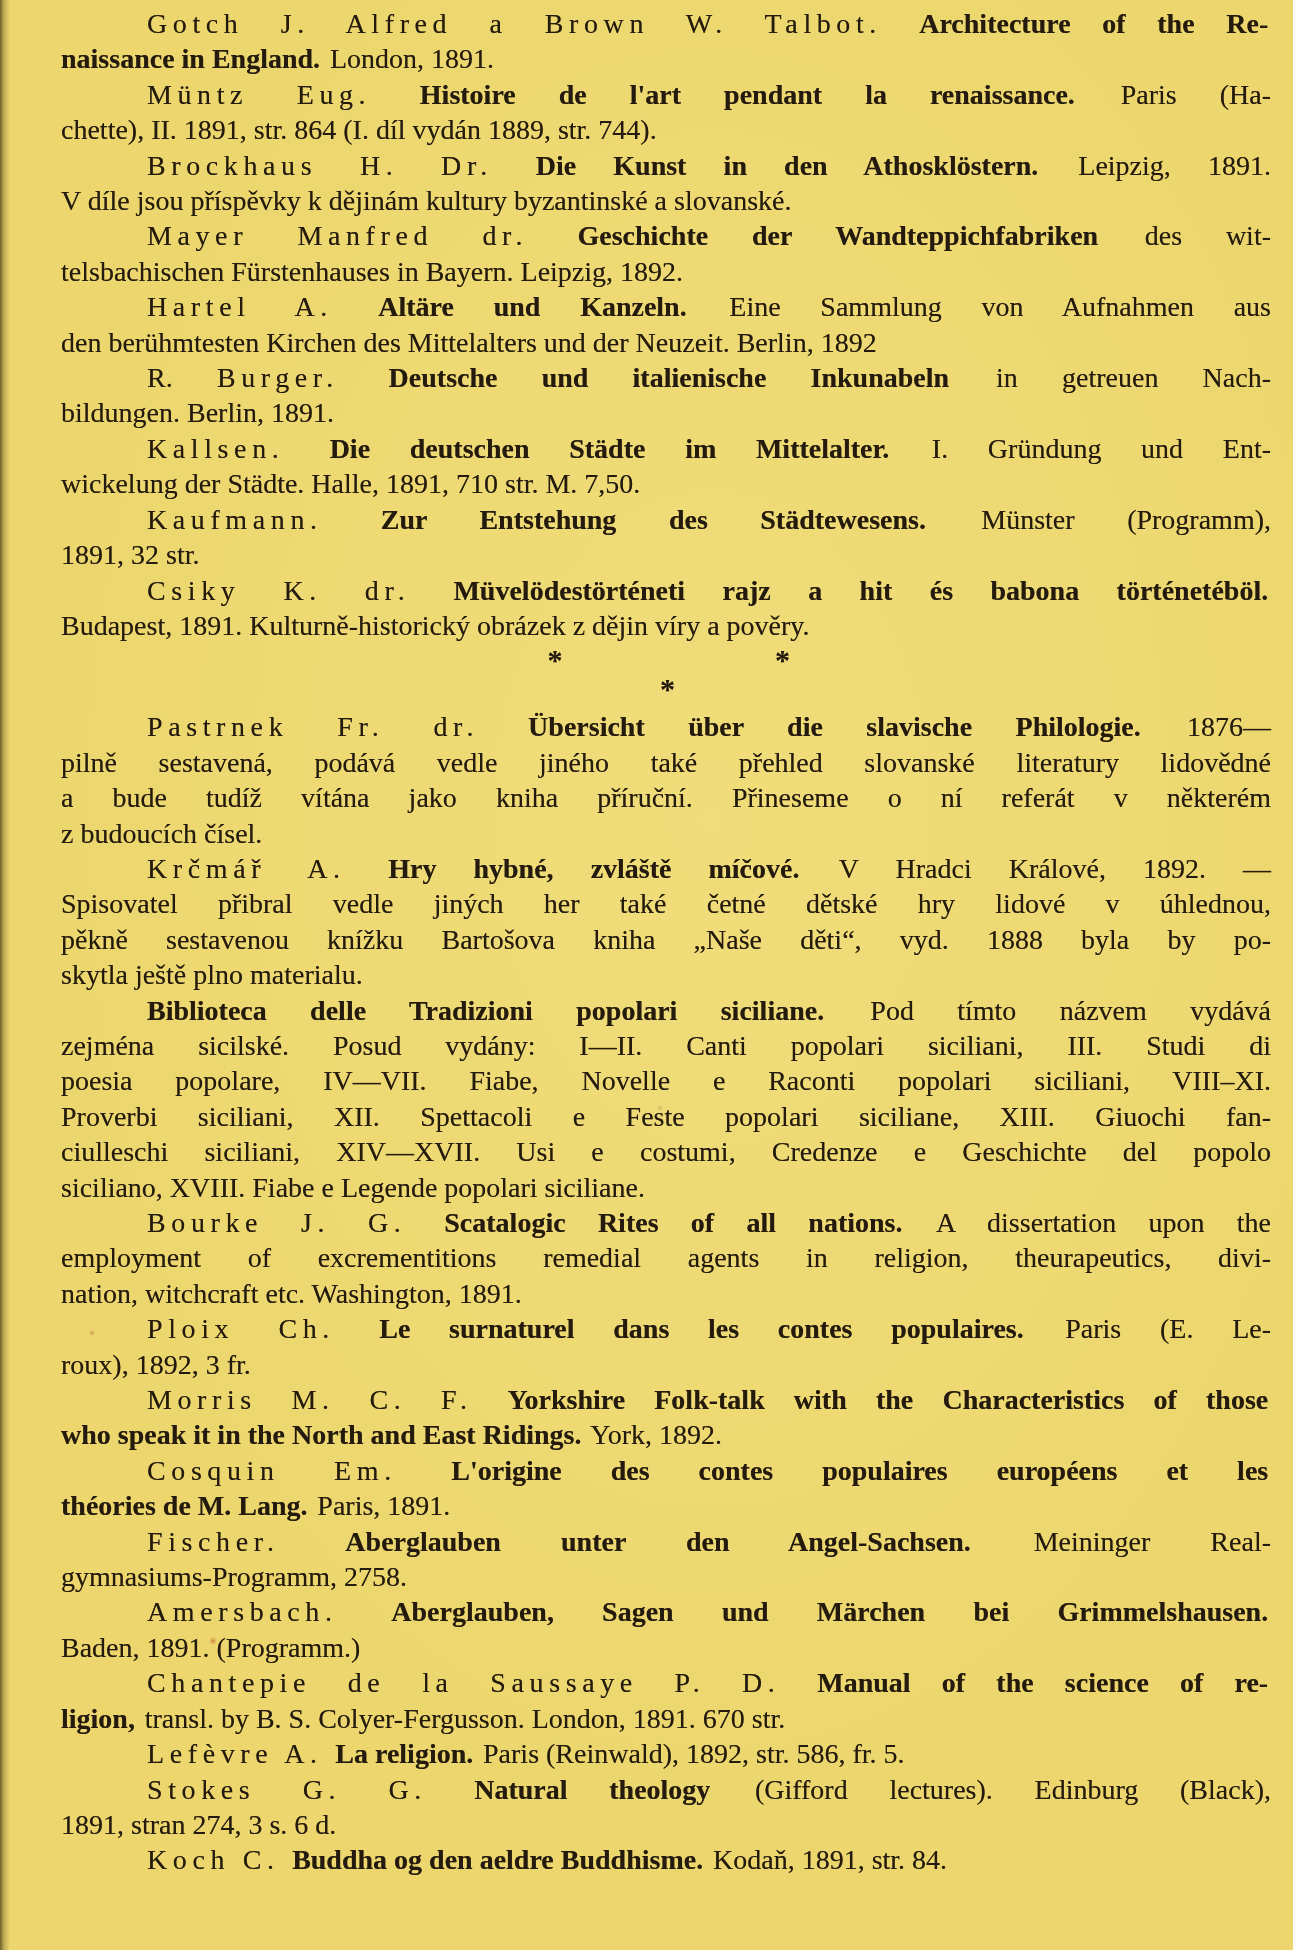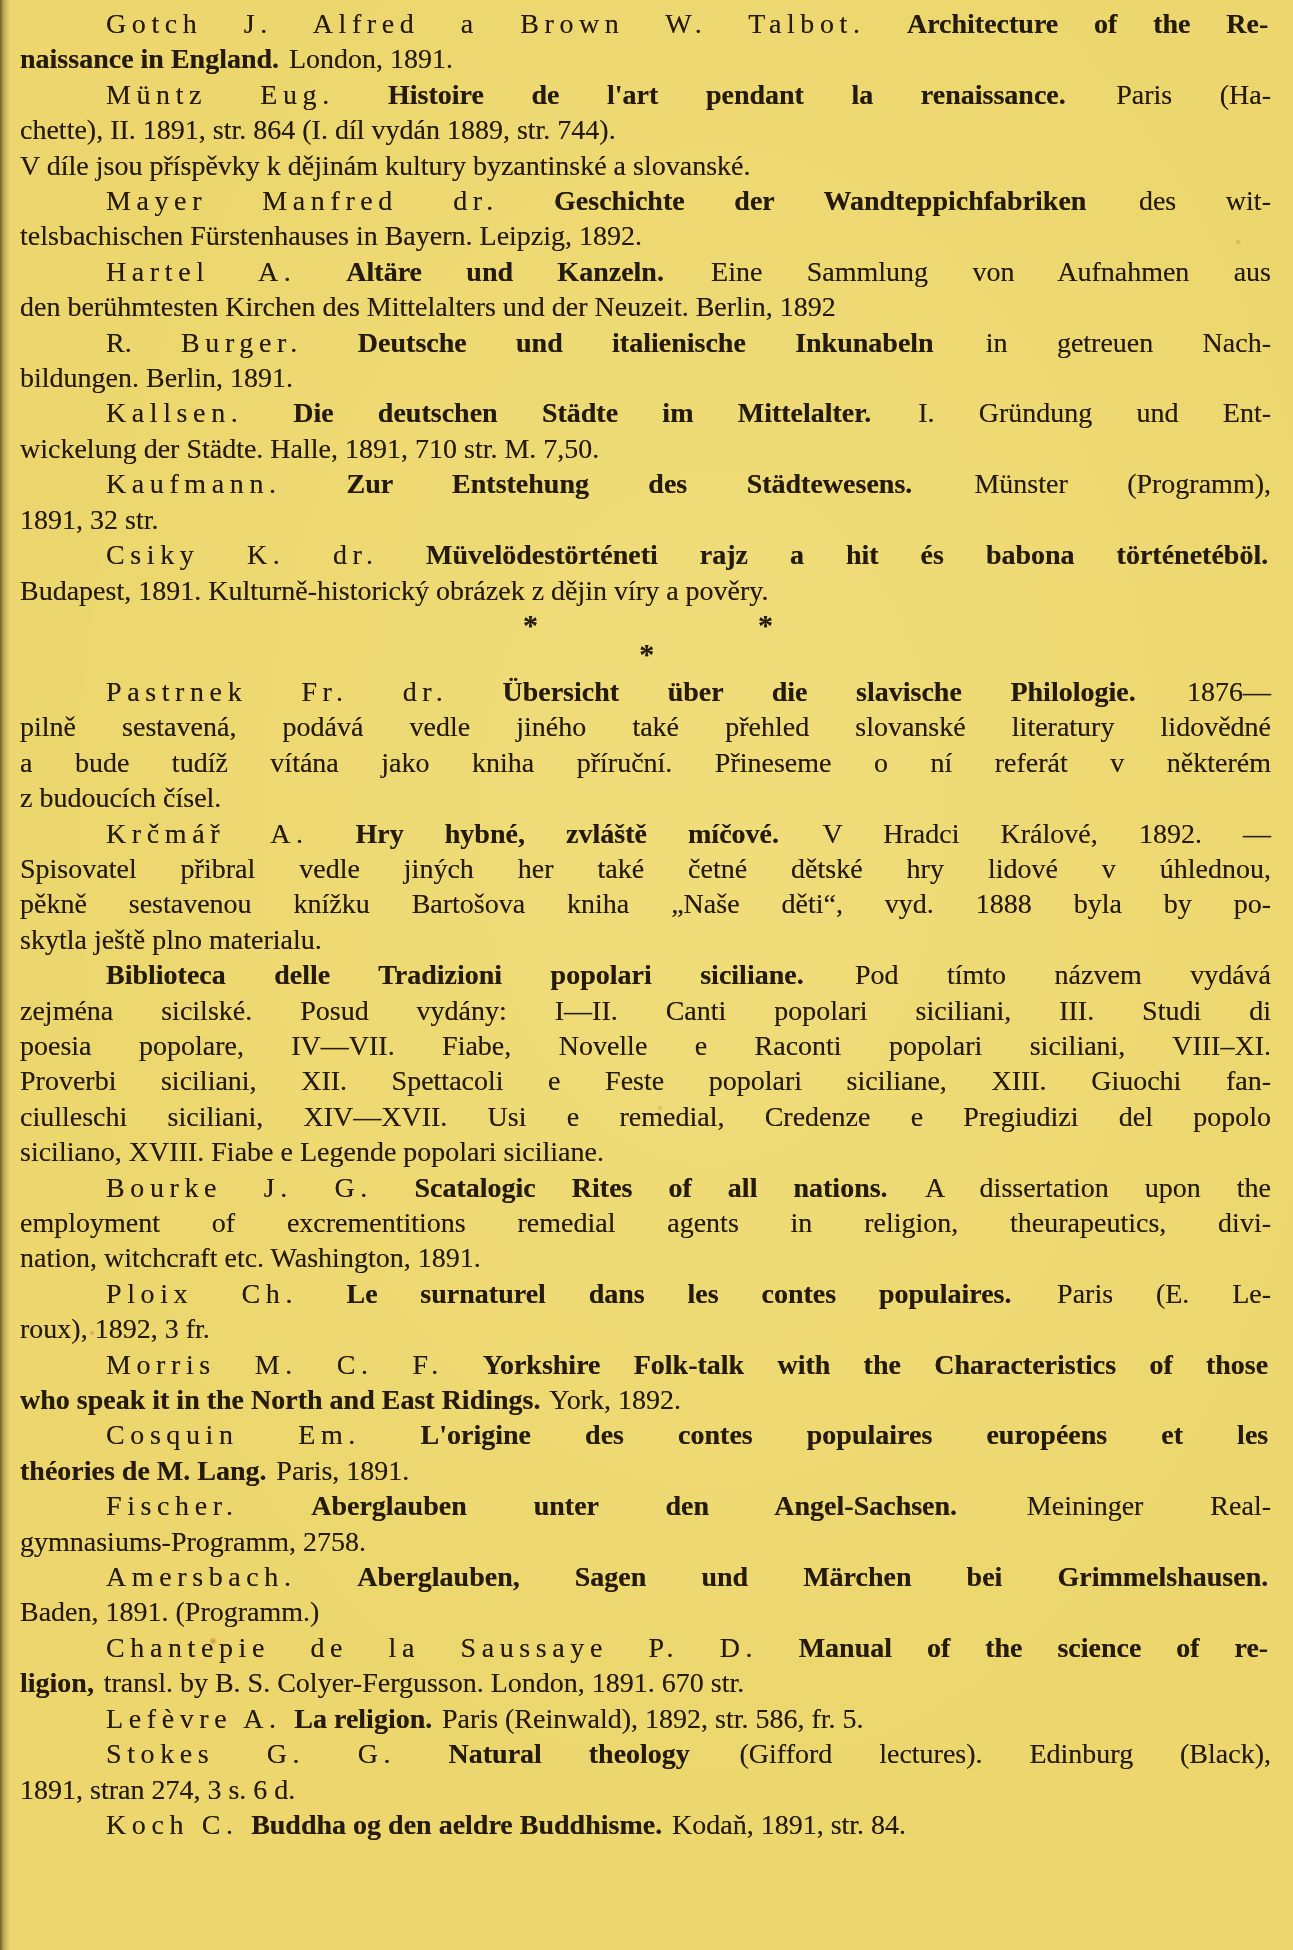--- a/index.html
+++ b/index.html
@@ -21,20 +21,21 @@
     content:'';
     position:absolute;left:0;top:0;bottom:0;width:10px;
     background:linear-gradient(90deg, rgba(56,44,14,.7), rgba(56,44,14,.25) 4px, rgba(56,44,14,0) 10px);
     pointer-events:none;z-index:2;
   }
   .text-block{
     padding:6px 22px 0 20px;
     font-size:28px;
     line-height:35.4px;
     text-shadow:0 0 .6px rgba(36,27,14,.55);
+    margin-left:41px;
   }
   .para{margin:0;}
   .line{
     text-align:justify;
     text-align-last:justify;
     white-space:normal;
   }
   .line.indent{text-indent:86px;}
   .line.last{text-align-last:left;font-family:Liberation Serif, serif;}
   .name{letter-spacing:.2em;padding-right:.2em;}
@@ -53,20 +54,21 @@
   <div class="text-block" id="text-block">
       <div class="para">
         <div class="line indent"><span class="name">Gotch J. Alfred a Brown W. Talbot.</span> <span class="title">Architecture of the Re-</span></div>
         <div class="line last"><span class="title">naissance in England.</span> <span class="plain">London, 1891.</span></div>
       </div>
       <div class="para">
         <div class="line indent"><span class="name">Müntz Eug.</span> <span class="title">Histoire de l'art pendant la renaissance.</span> <span class="plain">Paris (Ha-</span></div>
         <div class="line last"><span class="plain">chette), II. 1891, str. 864 (I. díl vydán 1889, str. 744).</span></div>
       </div>
       <div class="para">
+        <div class="line indent"><span class="name">Brockhaus H. Dr.</span> <span class="title">Die Kunst in den Athosklöstern.</span> <span class="plain">Leipzig, 1891.</span></div>
         <div class="line last"><span class="plain">V díle jsou příspěvky k dějinám kultury byzantinské a slovanské.</span></div>
       </div>
       <div class="para">
         <div class="line indent"><span class="name">Mayer Manfred dr.</span> <span class="title">Geschichte der Wandteppichfabriken</span> <span class="plain">des wit-</span></div>
         <div class="line last"><span class="plain">telsbachischen Fürstenhauses in Bayern. Leipzig, 1892.</span></div>
       </div>
       <div class="para">
         <div class="line indent"><span class="name">Hartel A.</span> <span class="title">Altäre und Kanzeln.</span> <span class="plain">Eine Sammlung von Aufnahmen aus</span></div>
         <div class="line last"><span class="plain">den berühmtesten Kirchen des Mittelalters und der Neuzeit. Berlin, 1892</span></div>
       </div>
@@ -101,21 +103,21 @@
         <div class="line indent"><span class="name">Krčmář A.</span> <span class="title">Hry hybné, zvláště míčové.</span> <span class="plain">V Hradci Králové, 1892. —</span></div>
         <div class="line"><span class="plain">Spisovatel přibral vedle jiných her také četné dětské hry lidové v úhlednou,</span></div>
         <div class="line"><span class="plain">pěkně sestavenou knížku  Bartošova kniha „Naše děti“, vyd. 1888 byla by po-</span></div>
         <div class="line last"><span class="plain">skytla ještě plno materialu.</span></div>
       </div>
       <div class="para">
         <div class="line indent"><span class="title">Biblioteca delle Tradizioni popolari siciliane.</span> <span class="plain">Pod tímto názvem vydává</span></div>
         <div class="line"><span class="plain">zejména sicilské.  Posud vydány:  I—II.  Canti popolari siciliani,  III. Studi di</span></div>
         <div class="line"><span class="plain">poesia popolare, IV—VII. Fiabe, Novelle e Raconti popolari siciliani, VIII–XI.</span></div>
         <div class="line"><span class="plain">Proverbi siciliani, XII. Spettacoli e Feste popolari siciliane, XIII. Giuochi fan-</span></div>
-        <div class="line"><span class="plain">ciulleschi siciliani, XIV—XVII. Usi e remedial, Credenze e Pregiudizi del popolo</span></div>
+        <div class="line"><span class="plain">ciulleschi siciliani, XIV—XVII. Usi e costumi, Credenze e Geschichte del popolo</span></div>
         <div class="line last"><span class="plain">siciliano, XVIII. Fiabe e Legende popolari siciliane.</span></div>
       </div>
       <div class="para">
         <div class="line indent"><span class="name">Bourke J. G.</span> <span class="title">Scatalogic Rites of all nations.</span> <span class="plain">A dissertation upon the</span></div>
         <div class="line"><span class="plain">employment of excrementitions remedial agents in religion, theurapeutics, divi-</span></div>
         <div class="line last"><span class="plain">nation, witchcraft etc. Washington, 1891.</span></div>
       </div>
       <div class="para">
         <div class="line indent"><span class="name">Ploix Ch.</span> <span class="title">Le surnaturel dans les contes populaires.</span> <span class="plain">Paris (E. Le-</span></div>
         <div class="line last"><span class="plain">roux), 1892, 3 fr.</span></div>

